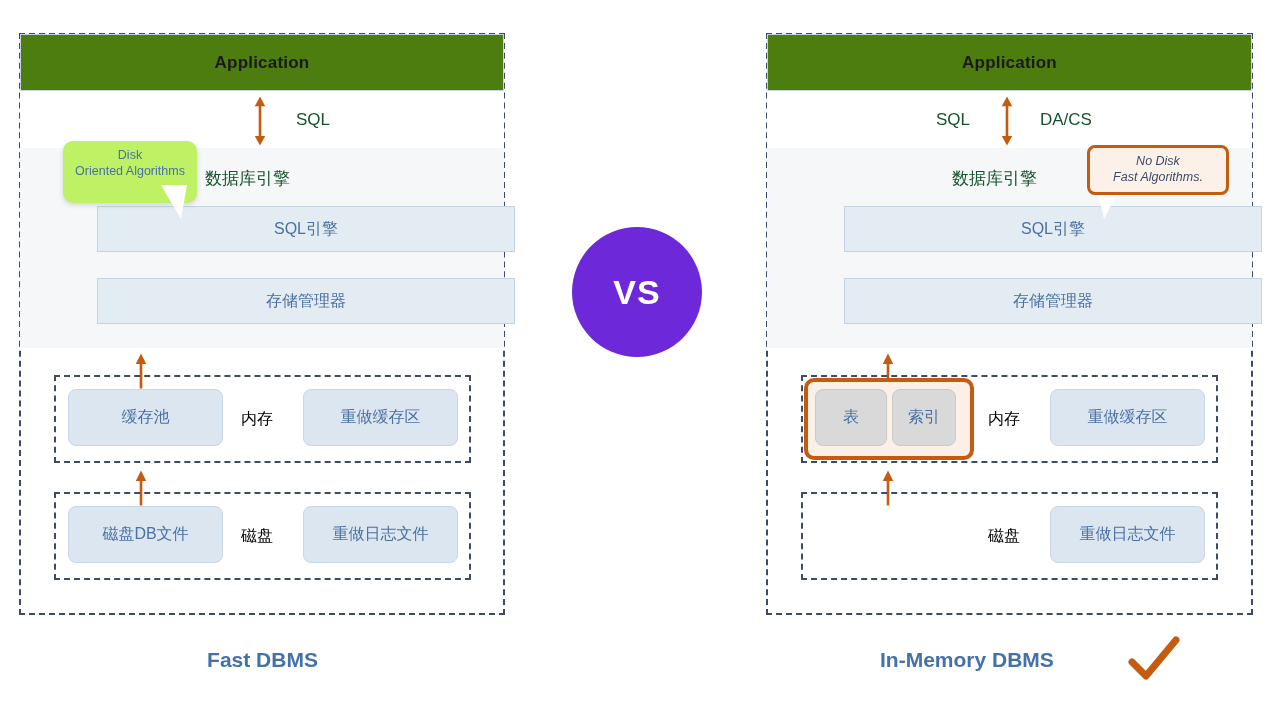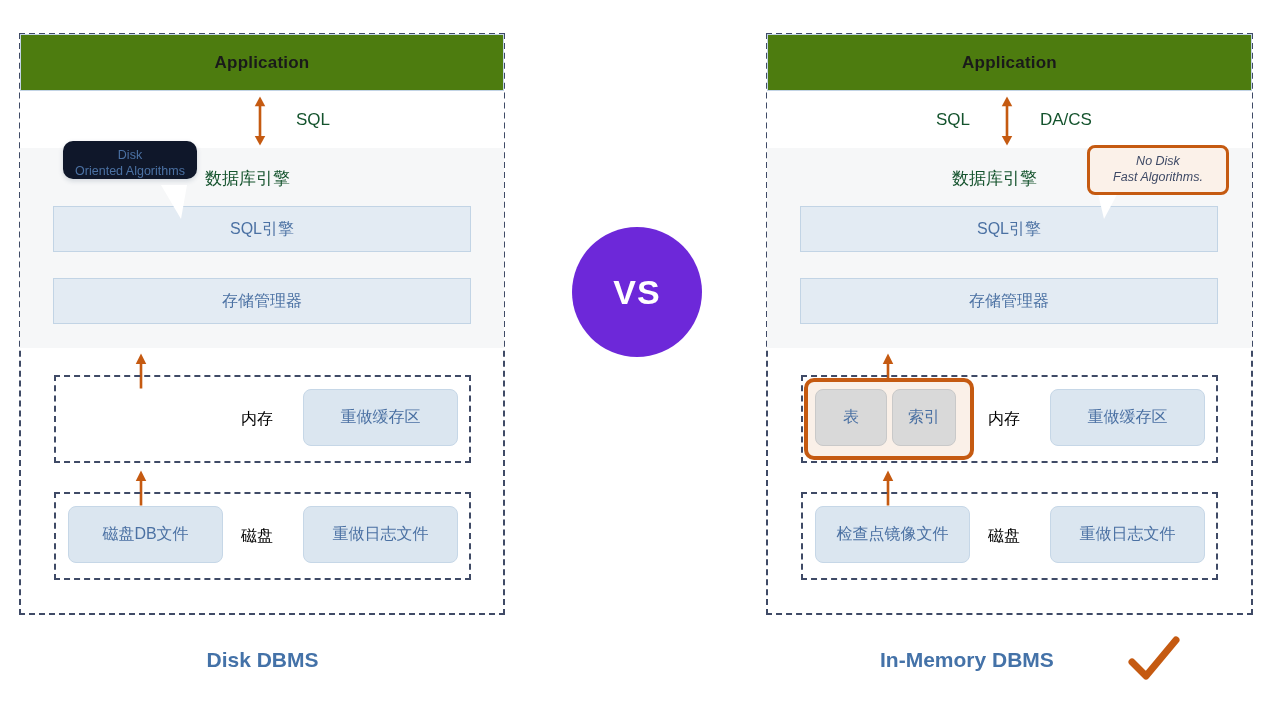--- a/index.html
+++ b/index.html
@@ -45,20 +45,21 @@
     white-space:nowrap;
   }
 
   .blue-box{
     background:#e3ebf3;
     border:1px solid #c2d4e5;
     box-sizing:border-box;
     display:flex;align-items:center;justify-content:center;
     font-size:16px;color:#4b71a3;
     position:absolute;
+    margin-left:44px;
   }
 
   .inner-dash{
     position:absolute;
     border:2px dashed #3f4a66;
     box-sizing:border-box;
   }
 
   .pill{
     background:#dbe6f0;
@@ -101,25 +102,25 @@
 
   
   .callout{
     position:absolute;
     box-sizing:border-box;
     text-align:center;
     line-height:1.25;
     font-size:12.5px;
   }
   .callout-white{
-    background:#0f172a;
+    background:#bef264;
     border-radius:10px;
     color:#4b71a3;
     box-shadow:0 2px 5px rgba(40,60,90,.18);
-    padding:7px 10px 0;
+    padding:7px 10px 24px;
   }
   .callout-orange{
     background:#fbf1e9;
     border:3px solid #c55a11;
     border-radius:8px;
     color:#3f4a66;
     padding:6px 10px 7px;
   }
   .tail{position:absolute;}
 
@@ -174,20 +175,21 @@
   <svg class="tail" style="left:142px;top:152px;" width="40" height="40" viewBox="0 0 40 40">
     <polygon points="0,0 26,0 20,34" fill="#ffffff"></polygon>
   </svg>
 
   <svg class="arrow-up" style="left:115px;top:318px;" width="16" height="40" viewBox="0 0 16 40">
     <line x1="8" y1="8" x2="8" y2="40" stroke="#c55a11" stroke-width="3"></line>
     <polygon points="8,0 2,12 14,12" fill="#c55a11"></polygon>
   </svg>
 
   <div class="inner-dash" style="left:35px;top:342px;width:417px;height:88px;"></div>
+  <div class="pill" style="left:49px;top:356px;width:155px;height:57px;">缓存池</div>
   <div class="row-label" style="left:222px;top:376px;">内存</div>
   <div class="pill" style="left:284px;top:356px;width:155px;height:57px;">重做缓存区</div>
 
   <svg class="arrow-up" style="left:115px;top:435px;" width="16" height="40" viewBox="0 0 16 40">
     <line x1="8" y1="8" x2="8" y2="40" stroke="#c55a11" stroke-width="3"></line>
     <polygon points="8,0 2,12 14,12" fill="#c55a11"></polygon>
   </svg>
 
   <div class="inner-dash" style="left:35px;top:459px;width:417px;height:88px;"></div>
   <div class="pill" style="left:49px;top:473px;width:155px;height:57px;">磁盘DB文件</div>
@@ -239,24 +241,23 @@
 
   <div class="row-label" style="left:222px;top:376px;">内存</div>
   <div class="pill" style="left:284px;top:356px;width:155px;height:57px;">重做缓存区</div>
 
   <svg class="arrow-up" style="left:115px;top:435px;" width="16" height="40" viewBox="0 0 16 40">
     <line x1="8" y1="8" x2="8" y2="40" stroke="#c55a11" stroke-width="3"></line>
     <polygon points="8,0 2,12 14,12" fill="#c55a11"></polygon>
   </svg>
 
   <div class="inner-dash" style="left:35px;top:459px;width:417px;height:88px;"></div>
-  <div class="pill" style="left:49px;top:473px;width:155px;height:57px;">检查点镜像文件</div>
   <div class="row-label" style="left:222px;top:493px;">磁盘</div>
   <div class="pill" style="left:284px;top:473px;width:155px;height:57px;">重做日志文件</div>
 </div>
 
 <div class="vs-circle">VS</div>
 
-<div class="caption" id="caption-left">Disk DBMS</div>
+<div class="caption" id="caption-left">Fast DBMS</div>
 <div class="caption" id="caption-right">In-Memory DBMS</div>
 <svg class="check" width="52" height="48" viewBox="0 0 52 48">
   <path d="M4 26 L18 40 L48 4" stroke="#c55a11" stroke-width="7" fill="none" stroke-linecap="round" stroke-linejoin="round"></path>
 </svg>
 
 </body></html>

